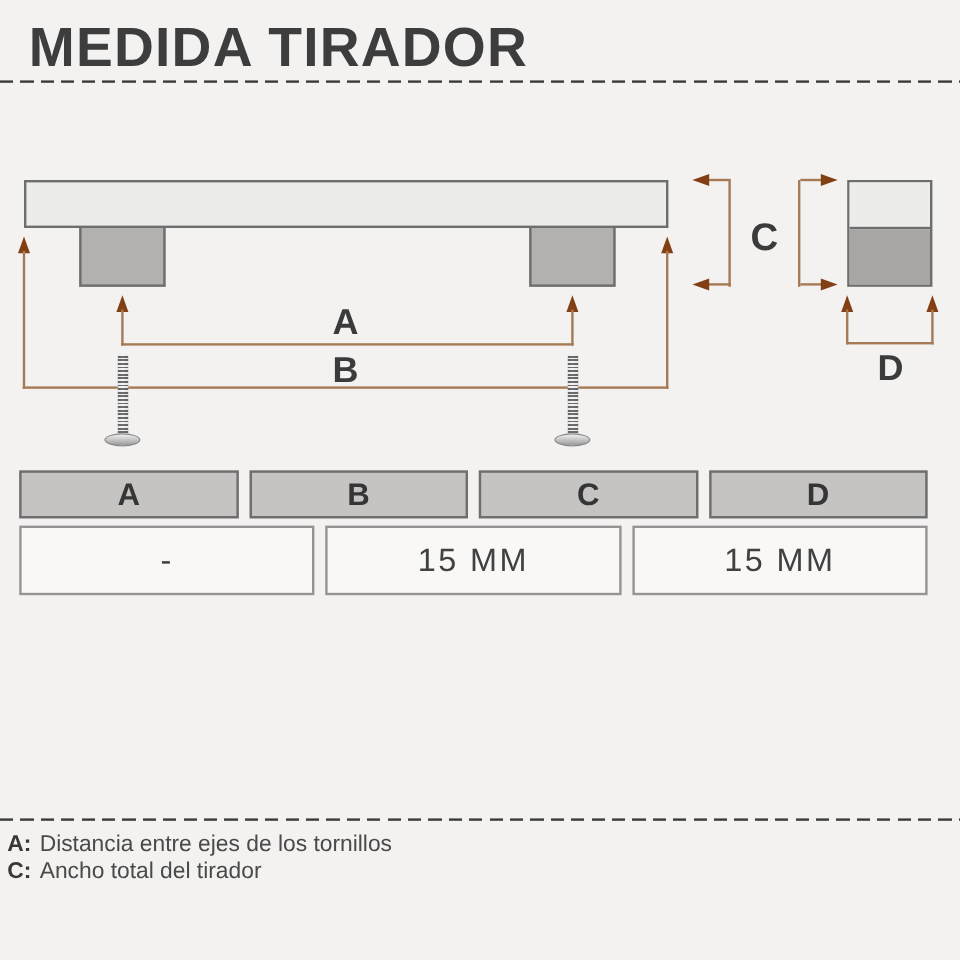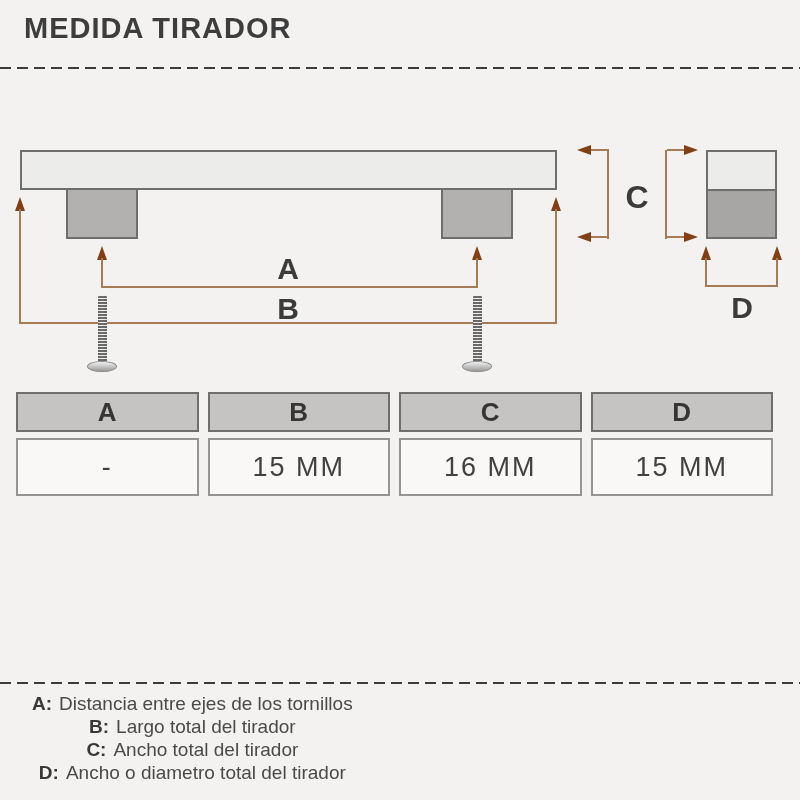--- a/index.html
+++ b/index.html
@@ -17,21 +17,21 @@
   }
   html,body{margin:0;padding:0;}
   .page{
     position:relative;width:800px;height:800px;overflow:hidden;
     background:var(--bg);
     font-family:"Liberation Sans", sans-serif;
     color:var(--ink);
   }
   .abs{position:absolute;}
   .title{
-    left:24px;top:12px;font-size:29px;font-weight:800;letter-spacing:1px;color:#3d3d3d;
+    left:24px;top:12px;font-size:46px;font-weight:800;letter-spacing:1px;color:#3d3d3d;
   }
   .subtitle{
     left:18px;top:83px;font-size:20px;letter-spacing:1.2px;color:var(--ink2);
   }
   .dashes{
     left:0;width:800px;height:2px;
     background:repeating-linear-gradient(90deg,#3b3b3b 0 11px,transparent 11px 17px);
   }
   
   .bar{
@@ -75,21 +75,21 @@
   .t-head .t-cell{
     background:var(--head-fill);border:2px solid var(--outline);
     font-size:26px;font-weight:700;color:#353535;
   }
   .t-vals{top:438px;height:58px;}
   .t-vals .t-cell{
     background:var(--cell-fill);border:2px solid #949494;
     font-size:27px;font-weight:400;letter-spacing:2px;color:#414141;
   }
   
-  .legend{left:32px;top:692px;text-align:center;}
+  .legend{left:6px;top:692px;}
   .legend-item{font-size:19px;line-height:23px;color:var(--ink2);white-space:nowrap;}
   .lkey{font-weight:800;color:#383838;margin-right:7px;}
 </style>
 </head>
 <body>
 
 <div class="page">
 
   <div class="abs title">MEDIDA TIRADOR</div>
   <div class="abs dashes" style="top:67px;"></div>
@@ -144,33 +144,26 @@
 
   <div class="abs t-row t-head">
     <div class="t-cell">A</div>
     <div class="t-cell">B</div>
     <div class="t-cell">C</div>
     <div class="t-cell">D</div>
   </div>
   <div class="abs t-row t-vals">
     <div class="t-cell">-</div>
     <div class="t-cell">15 MM</div>
-    <div class="t-cell">16 MM</div>
     <div class="t-cell">15 MM</div>
   </div>
 
   <div class="abs dashes" style="top:682px;"></div>
   <div class="abs legend">
     <div class="legend-item">
       <span class="lkey">A:</span><span>Distancia entre ejes de los tornillos</span>
     </div>
     <div class="legend-item">
-      <span class="lkey">B:</span><span>Largo total del tirador</span>
-    </div>
-    <div class="legend-item">
       <span class="lkey">C:</span><span>Ancho total del tirador</span>
-    </div>
-    <div class="legend-item">
-      <span class="lkey">D:</span><span>Ancho o diametro total del tirador</span>
     </div>
   </div>
 
 </div>
 
 </body></html>

